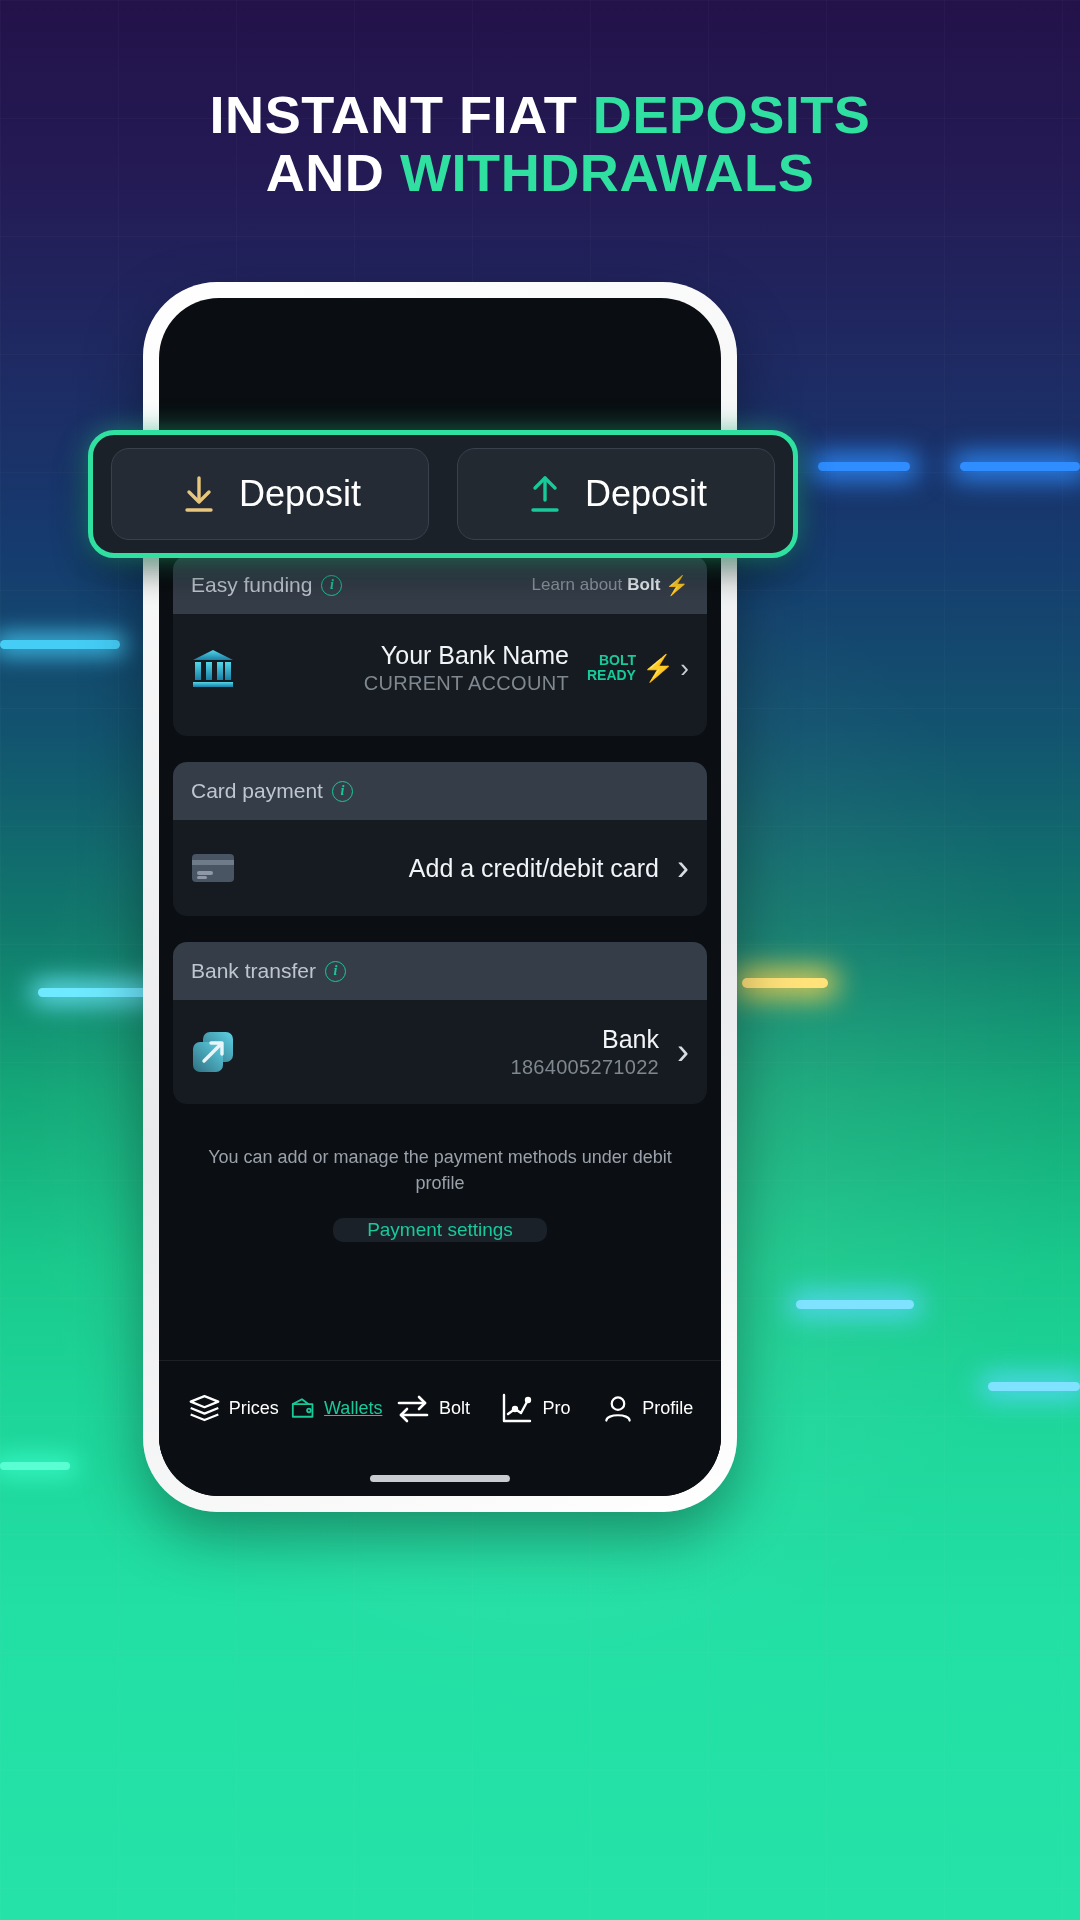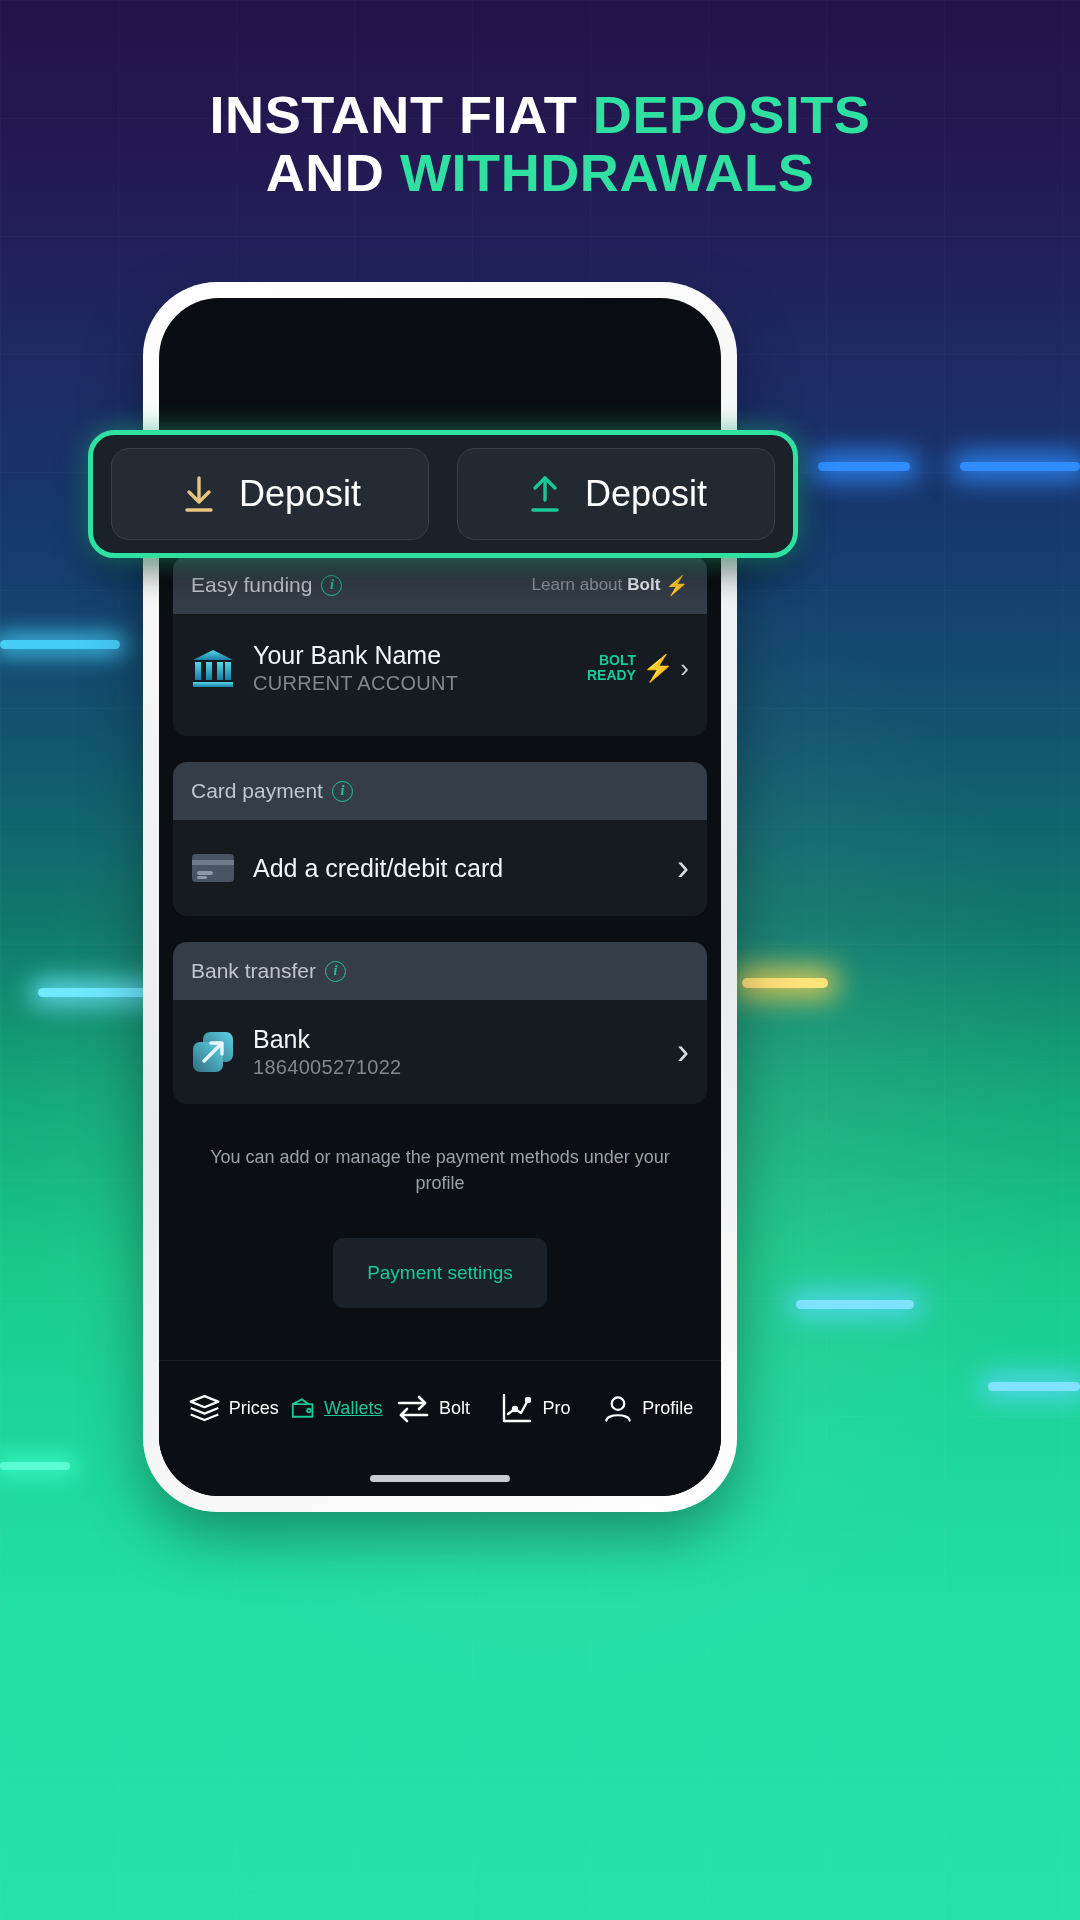--- a/index.html
+++ b/index.html
@@ -118,21 +118,21 @@
   .learn {
     color:#8d949e; font-size:17px;
     display:flex; align-items:center; gap:5px;
   }
   .learn b { color:#e9edf2; font-weight:bold; }
   .bolt { color:#2fe0a0; font-size:19px; }
 
   .card-body { background:#161b21; padding:20px 18px; }
 
   .row { display:flex; align-items:center; gap:18px; }
-  .row-main { flex:1; min-width:0; }
+  .row-main { flex:1; min-width:0;text-align:right; }
   .row-title { color:#f2f5f8; font-size:25px; line-height:30px; }
   .row-sub { color:#7f878f; font-size:20px; line-height:26px; letter-spacing:.3px; }
   .chev { color:#d7dce2; font-size:36px; font-weight:300; line-height:1; }
 
   .bolt-ready {
     display:flex; align-items:center; gap:6px;
   }
   .bolt-ready .txt {
     color:#18c99a; font-size:14px; font-weight:bold;
     line-height:15px; text-align:right;
@@ -147,24 +147,23 @@
 
   .foot-note {
     color:#9aa1aa; font-size:18px; text-align:center;
     padding:14px 18px 0; line-height:26px;
   }
   .pay-settings-wrap { text-align:center; padding:22px 0 8px; }
   .pay-settings {
     display:inline-block;
     background:#1b2128; color:#18c99a;
     border:none; border-radius:10px;
-    font-size:19px; padding:24px 34px;
+    font-size:19px; padding:1px 34px;
     font-family:"Liberation Sans", sans-serif;
     cursor:pointer;
-    margin-top:20px;
   }
 
   
   .tabbar {
     position:absolute; left:0; right:0; bottom:40px;
     height:96px;
     border-top:1px solid #1d2229;
     background:#0b0e12;
     display:flex; align-items:center; justify-content:space-around;
     padding:0 22px;
@@ -313,21 +312,21 @@
               </svg>
               <div class="row-main">
                 <div class="row-title">Bank</div>
                 <div class="row-sub">1864005271022</div>
               </div>
               <span class="chev">›</span>
             </div>
           </div>
         </div>
 
-        <div class="foot-note">You can add or manage the payment methods under your profile</div>
+        <div class="foot-note">You can add or manage the payment methods under debit profile</div>
         <div class="pay-settings-wrap">
           <button class="pay-settings">Payment settings</button>
         </div>
       </div>
     </div>
 
     <div class="tabbar">
       <div class="tabitem">
         <svg width="38" height="34" viewBox="0 0 38 34">
           <g fill="none" stroke="#ffffff" stroke-width="2.4" stroke-linejoin="round">

